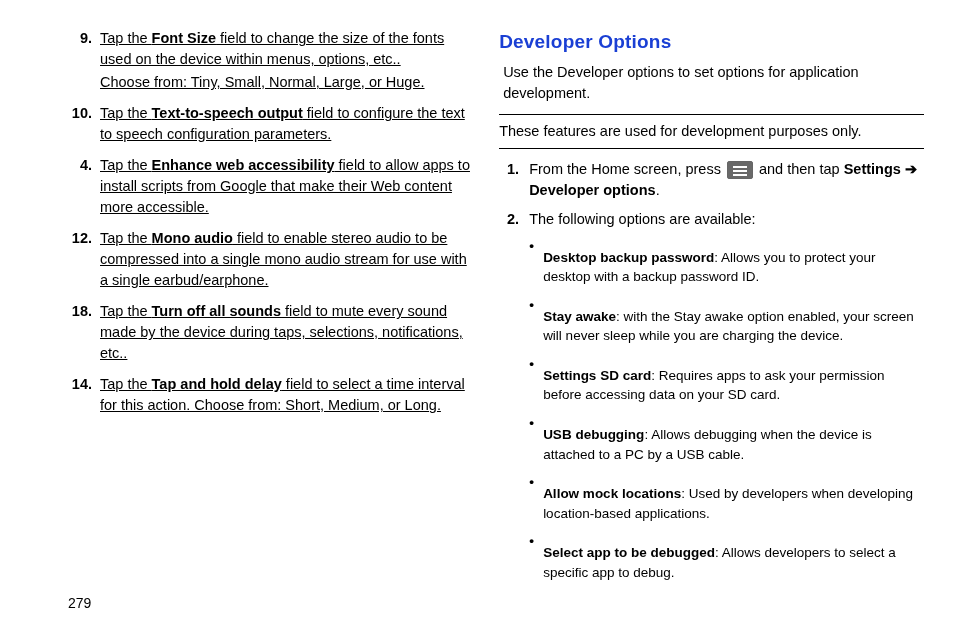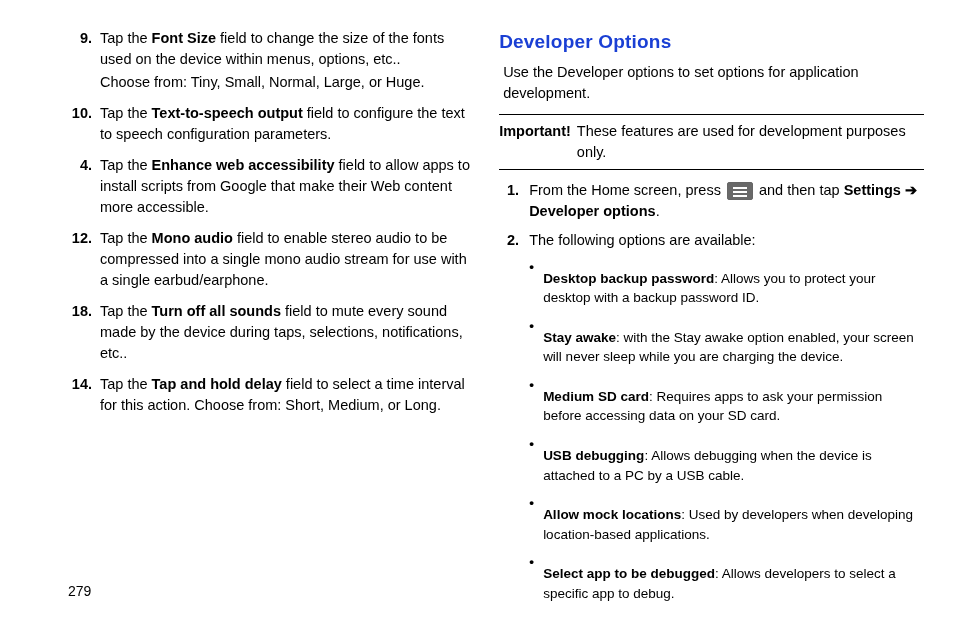--- a/index.html
+++ b/index.html
@@ -32,20 +32,21 @@
     min-width: 32px;
     font-weight: bold;
     text-align: right;
     padding-right: 8px;
   }
   .numitem .body {
     flex: 1;
   }
   .numitem .body p {
     margin-bottom: 2px;
+    text-decoration: underline;
   }
   .sec-title {
     color: #1a3fd4;
     font-weight: bold;
     font-size: 19px;
     margin-bottom: 6px;
     letter-spacing: 0.2px;
   }
   .intro {
     margin: 0 0 10px 4px;
@@ -116,21 +117,21 @@
     height: 2px;
     background: #fff;
     box-shadow: 0 4px 0 #fff, 0 8px 0 #fff;
   }
   .arrow {
     font-weight: bold;
   }
   .pagenum {
     position: absolute;
     left: 68px;
-    bottom: 37px;
+    bottom: 25px;
     font-size: 14px;
   }
   b { font-weight: bold; }
 </style>
 </head>
 <body>
 
 <div class="page">
 
   <div class="col" id="left-col">
@@ -171,21 +172,20 @@
           <p>Tap the <b>Tap and hold delay</b> field to select a time interval for this action. Choose from: Short, Medium, or Long.</p>
         </div>
       </div>
     </div>
 
   <div class="col col-right">
     <div class="sec-title">Developer Options</div>
     <div class="intro">Use the Developer options to set options for application development.</div>
     <hr class="rule">
     <div class="important">
-      <div class="lbl">Important!</div>
       <div>These features are used for development purposes only.</div>
     </div>
     <hr class="rule">
     <div class="steps" id="steps">
         <div class="step">
           <div class="num">1.</div>
           <div class="body"><span>From the Home screen, press </span><span class="menu-icon"></span><span> and then tap <b>Settings</b> <span class="arrow">➔</span> <b>Developer options</b>.</span></div>
         </div>
         <div class="step">
           <div class="num">2.</div>
@@ -193,21 +193,21 @@
               <div class="bullet">
                 <div class="dot">•</div>
                 <div class="btxt"><b>Desktop backup password</b>: Allows you to protect your desktop with a backup password ID.</div>
               </div>
               <div class="bullet">
                 <div class="dot">•</div>
                 <div class="btxt"><b>Stay awake</b>: with the Stay awake option enabled, your screen will never sleep while you are charging the device.</div>
               </div>
               <div class="bullet">
                 <div class="dot">•</div>
-                <div class="btxt"><b>Medium SD card</b>: Requires apps to ask your permission before accessing data on your SD card.</div>
+                <div class="btxt"><b>Settings SD card</b>: Requires apps to ask your permission before accessing data on your SD card.</div>
               </div>
               <div class="bullet">
                 <div class="dot">•</div>
                 <div class="btxt"><b>USB debugging</b>: Allows debugging when the device is attached to a PC by a USB cable.</div>
               </div>
               <div class="bullet">
                 <div class="dot">•</div>
                 <div class="btxt"><b>Allow mock locations</b>: Used by developers when developing location-based applications.</div>
               </div>
               <div class="bullet">

